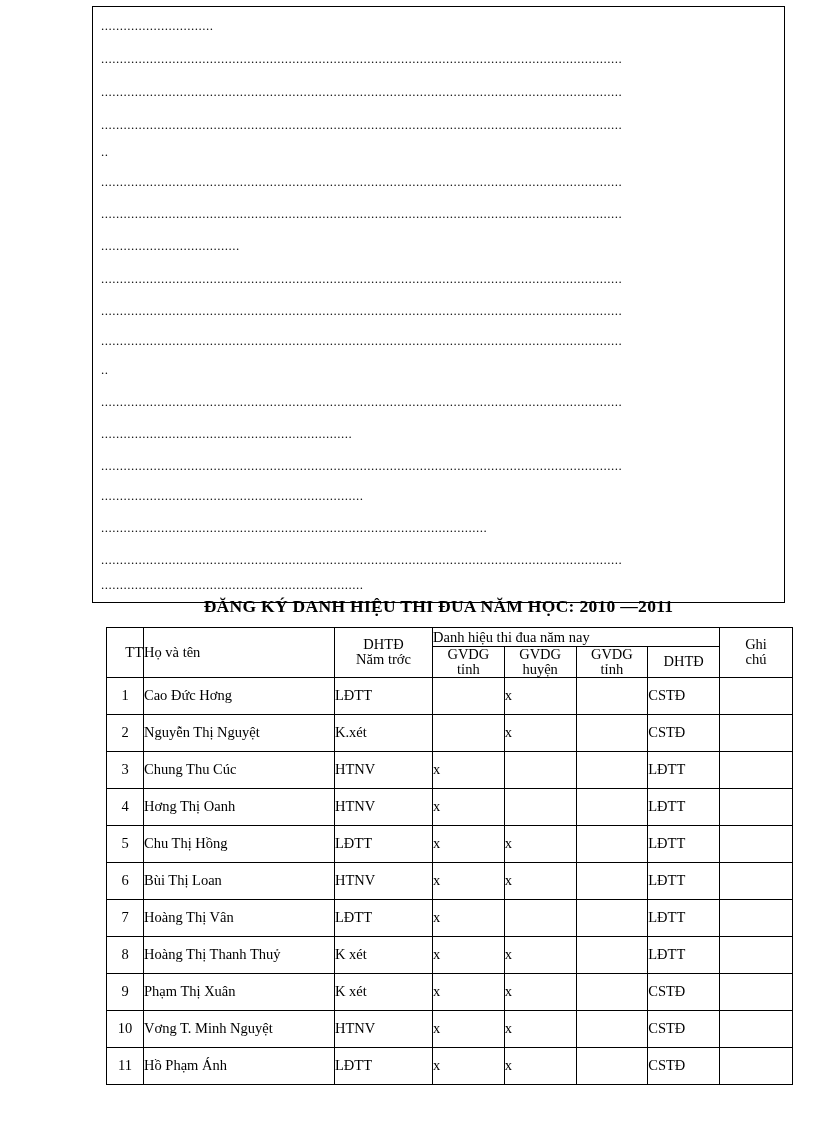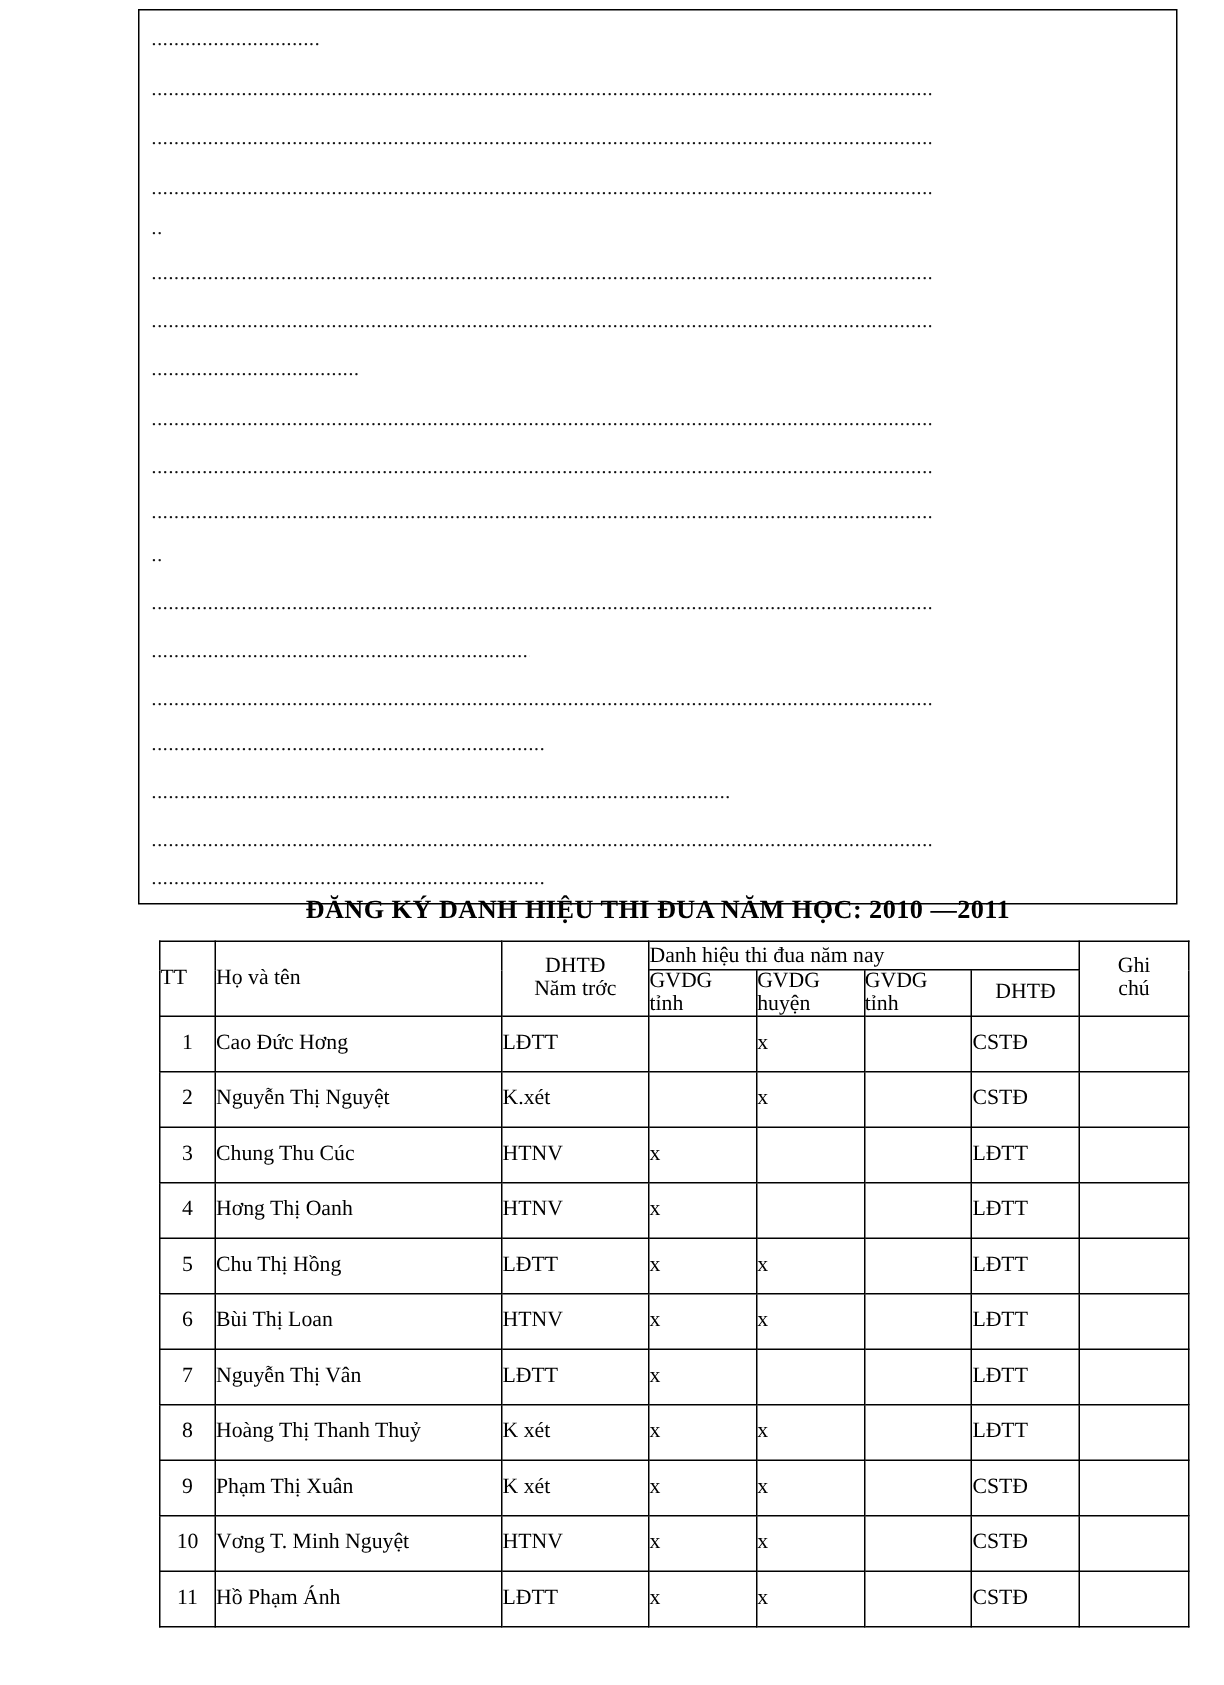--- a/index.html
+++ b/index.html
@@ -63,25 +63,25 @@
     font-family: "Liberation Serif", serif;
   }
   #tdt-table th, #tdt-table td {
     border: 1px solid #000;
     padding: 0;
     vertical-align: middle;
     font-weight: normal;
     font-size: 14.5px;
   }
   
-  .h-tt       { width: 36px;  text-align: left; font-size: 14.5px; }
+  .h-tt       { width: 36px;  text-align: right; font-size: 14.5px; }
   .h-name     { width: 190px; text-align: left; }
   .h-prev     { width: 97px;  text-align: center; line-height: 1.05; font-size: 14px;}
   .h-group    { text-align: center; font-size: 14.5px; }
-  .h-sub      { width: 68px; text-align: left; line-height: 1.02; font-size: 13.5px; margin-left: 21px; }
+  .h-sub      { width: 68px; text-align: center; line-height: 1.02; font-size: 13.5px; margin-left: 21px; }
   .h-dhtd     { width: 88px;  text-align: center; font-size: 14.5px;}
   .h-note     { width: 72px;  text-align: center; padding-left: 4px; line-height: 1.05; font-size: 14.5px;}
 
   .c-tt    { text-align: center; height: 36px; font-size: 14.5px; }
   .c-name  { padding-left: 8px; font-size: 15px; margin-top: 24px; }
   .c-prev  { padding-left: 6px; font-size: 15px; vertical-align: top; padding-top: 2px;}
   .c-mark  { text-align: left; padding-left: 8px; font-size: 14.5px; vertical-align: bottom; padding-bottom: 3px;}
   .c-dhtd  { padding-left: 8px; font-size: 15px; vertical-align: top; padding-top: 3px;}
   .c-note  { }
 
@@ -207,21 +207,21 @@
         <td class="c-name">Bùi Thị Loan</td>
         <td class="c-prev">HTNV</td>
         <td class="c-mark">x</td>
         <td class="c-mark">x</td>
         <td class="c-mark"></td>
         <td class="c-dhtd">LĐTT</td>
         <td class="c-note"></td>
       </tr>
       <tr>
         <td class="c-tt">7</td>
-        <td class="c-name">Nguyễn Thị Vân</td>
+        <td class="c-name">Hoàng Thị Vân</td>
         <td class="c-prev">LĐTT</td>
         <td class="c-mark">x</td>
         <td class="c-mark"></td>
         <td class="c-mark"></td>
         <td class="c-dhtd">LĐTT</td>
         <td class="c-note"></td>
       </tr>
       <tr>
         <td class="c-tt">8</td>
         <td class="c-name">Hoàng Thị Thanh Thuỷ</td>

